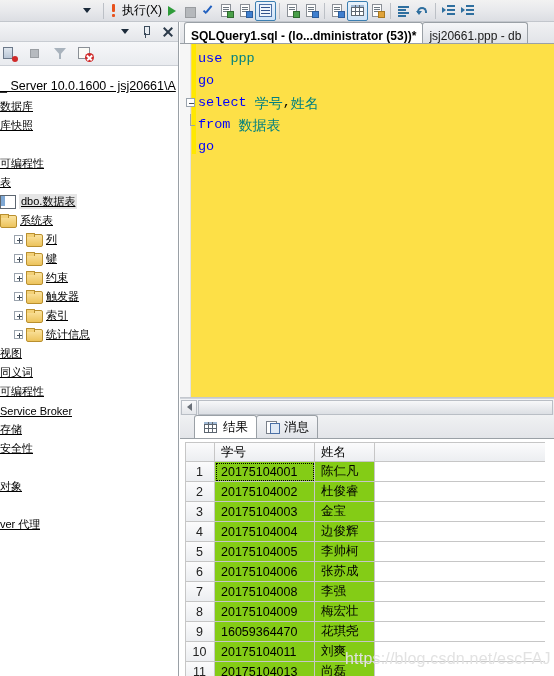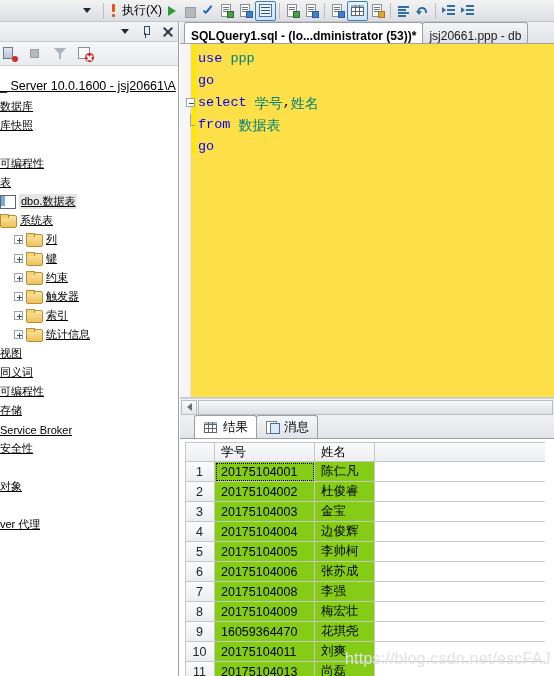--- a/index.html
+++ b/index.html
@@ -586,25 +586,25 @@
           <div class="node">
             <span style="width: 0px; flex: 0 0 auto;"></span>
             <span class="node-label">同义词</span>
           </div>
           <div class="node">
             <span style="width: 0px; flex: 0 0 auto;"></span>
             <span class="node-label">可编程性</span>
           </div>
           <div class="node">
             <span style="width: 0px; flex: 0 0 auto;"></span>
+            <span class="node-label">Service Broker</span>
+          </div>
+          <div class="node">
+            <span style="width: 0px; flex: 0 0 auto;"></span>
             <span class="node-label">存储</span>
-          </div>
-          <div class="node">
-            <span style="width: 0px; flex: 0 0 auto;"></span>
-            <span class="node-label">Service Broker</span>
           </div>
           <div class="node">
             <span style="width: 0px; flex: 0 0 auto;"></span>
             <span class="node-label">安全性</span>
           </div>
           <div class="node" style="height: 19px;"></div>
           <div class="node">
             <span style="width: 0px; flex: 0 0 auto;"></span>
             <span class="node-label">对象</span>
           </div>

